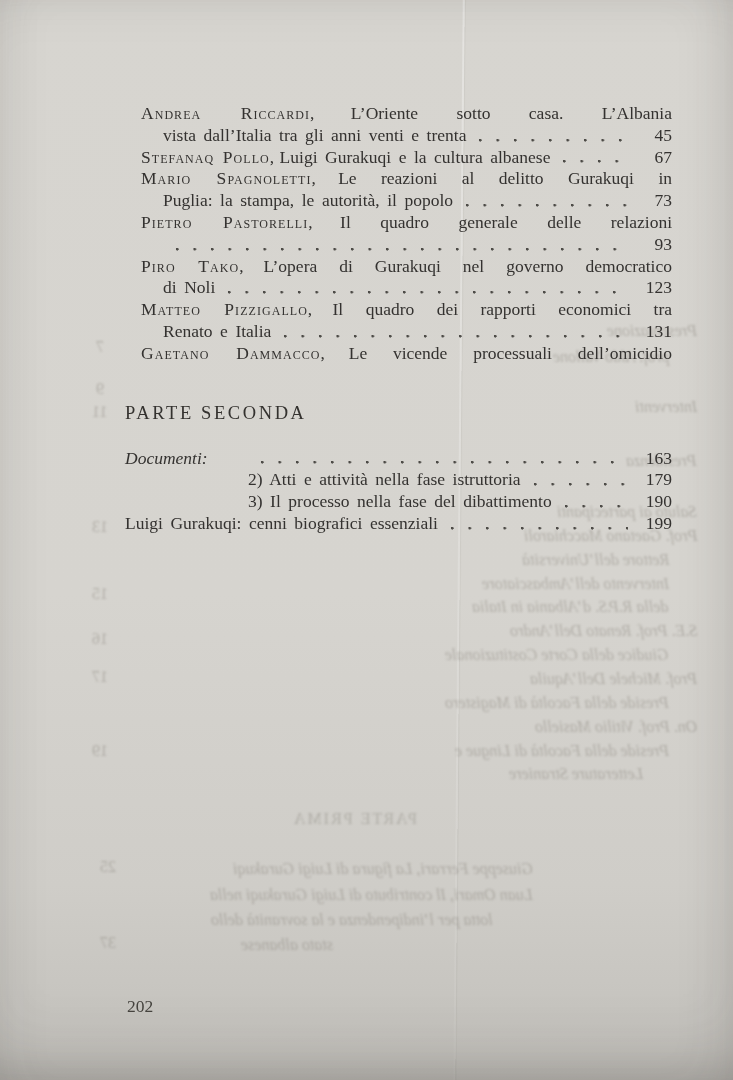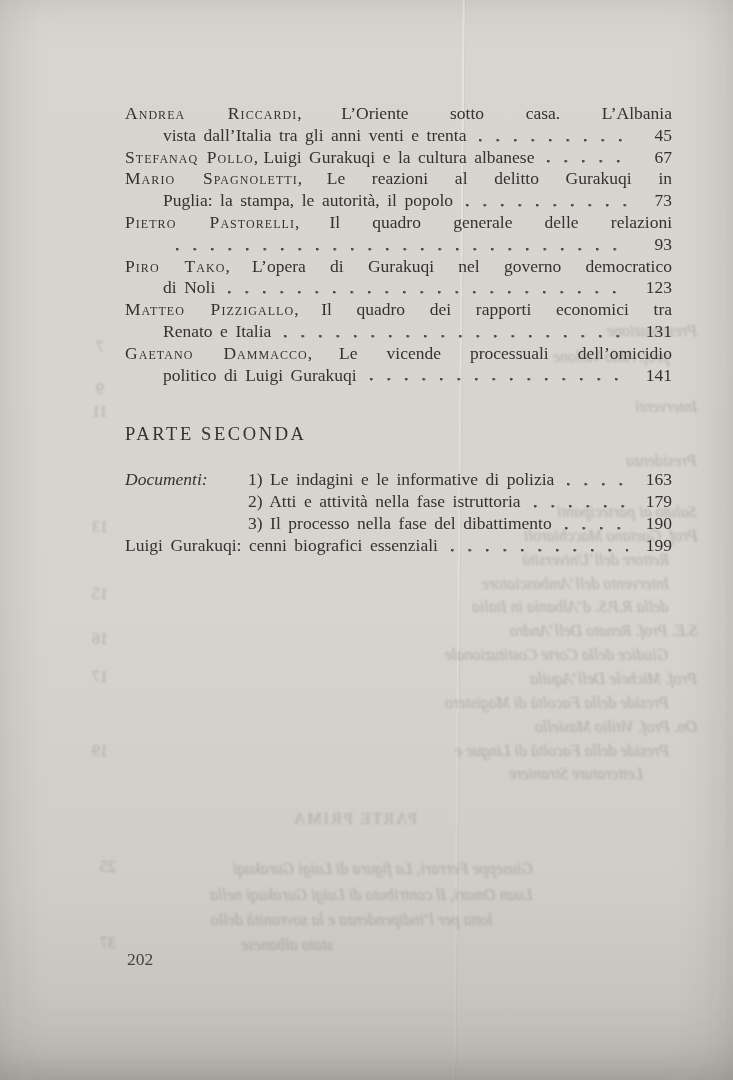--- a/index.html
+++ b/index.html
@@ -27,39 +27,39 @@
     background:linear-gradient(180deg,rgba(255,255,255,0.5),rgba(255,255,255,0.25) 60%,rgba(255,255,255,0.05));
     box-shadow:1px 0 1px rgba(90,88,80,0.10);
     transform:rotate(0.5deg);
     opacity:.7;
   }
   
   .toc{
     position:absolute;left:125px;top:103px;width:547px;
     font-size:17.5px;line-height:21.8px;
   }
-  .sc{font-variant:small-caps;letter-spacing:0.06em;word-spacing:0.18em;}
+  .sc{font-variant:small-caps;letter-spacing:0.06em;word-spacing:0.18em;margin-left:16px;}
   .it{word-spacing:0.18em;}
   .jline{text-align:justify;text-align-last:justify;}
   .frow{display:flex;align-items:baseline;}
   .ind{flex:0 0 38px;}
   .doclabel{flex:0 0 123px;font-style:italic;}
   .txt{white-space:nowrap;text-align:right;}
   .leader{
     flex:1 1 auto;align-self:flex-end;height:7px;margin:0 8px 3px 12px;min-width:18px;
     background-image:radial-gradient(circle at 2.2px 3.2px, rgba(52,50,46,0.85) 1.15px, rgba(52,50,46,0) 1.6px);
     background-size:17.5px 7px;background-repeat:repeat-x;
   }
   .num{flex:0 0 auto;min-width:36px;text-align:right;font-style:normal;}
   .part-heading{
     margin:36px 0 23px 0;font-weight:normal;
     font-size:18.5px;letter-spacing:2.6px;line-height:24px;
     color:#34322f;
   }
-  .folio{position:absolute;left:127px;top:949px;font-size:17.5px;color:#46443f;}
+  .folio{position:absolute;left:127px;top:996px;font-size:17.5px;color:#46443f;}
   
   .ghost{
     position:absolute;white-space:nowrap;
     font-size:16px;font-style:italic;
     color:rgba(98,94,84,0.30);
     transform:scaleX(-1);
     filter:blur(0.8px);
     pointer-events:none;
   }
   .ghost.caps{font-style:normal;letter-spacing:2px;font-size:16px;color:rgba(98,94,84,0.28);}
@@ -152,33 +152,26 @@
           <div class="jline"><span class="sc">Matteo Pizzigallo,</span> <span class="it">Il quadro dei rapporti economici tra</span></div>
           <div class="frow">
             <span class="ind"></span>
             <span class="txt it">Renato e Italia</span>
             <span class="leader"></span>
             <span class="num">131</span>
           </div>
         </div>
         <div class="entry">
           <div class="jline"><span class="sc">Gaetano Dammacco,</span> <span class="it">Le vicende processuali dell’omicidio</span></div>
-          <div class="frow">
-            <span class="ind"></span>
-            <span class="txt it">politico di Luigi Gurakuqi</span>
-            <span class="leader"></span>
-            <span class="num">141</span>
-          </div>
         </div>
       </div>
     <div class="part-heading">PARTE SECONDA</div>
     <div id="toc2">
         <div class="frow">
           <span class="doclabel">Documenti:</span>
-          <span class="txt it">1) Le indagini e le informative di polizia</span>
           <span class="leader"></span>
           <span class="num">163</span>
         </div>
         <div class="frow">
           <span class="doclabel"></span>
           <span class="txt it">2) Atti e attività nella fase istruttoria</span>
           <span class="leader"></span>
           <span class="num">179</span>
         </div>
         <div class="frow">

